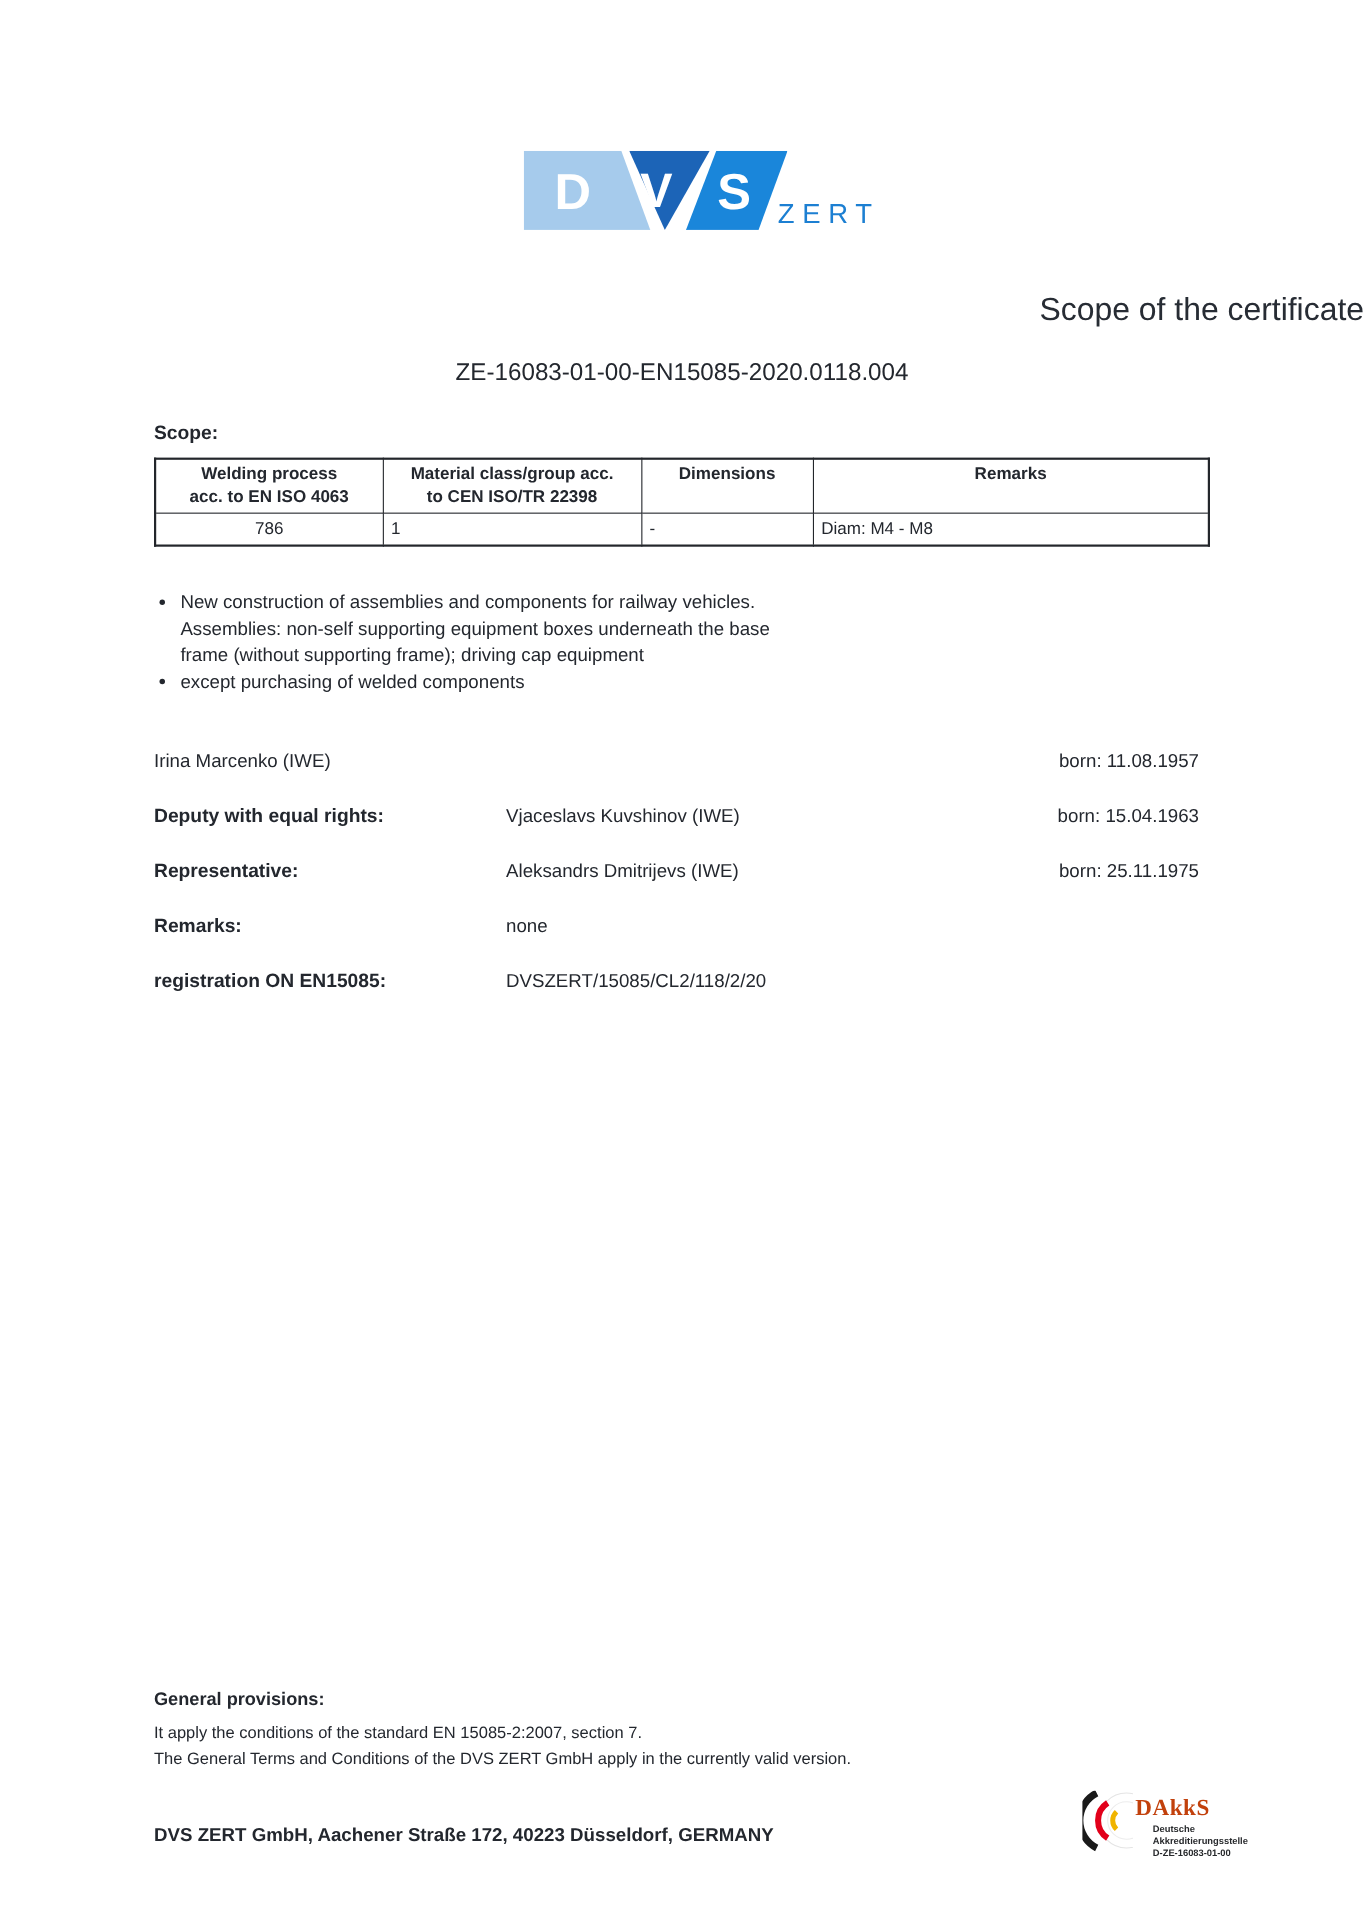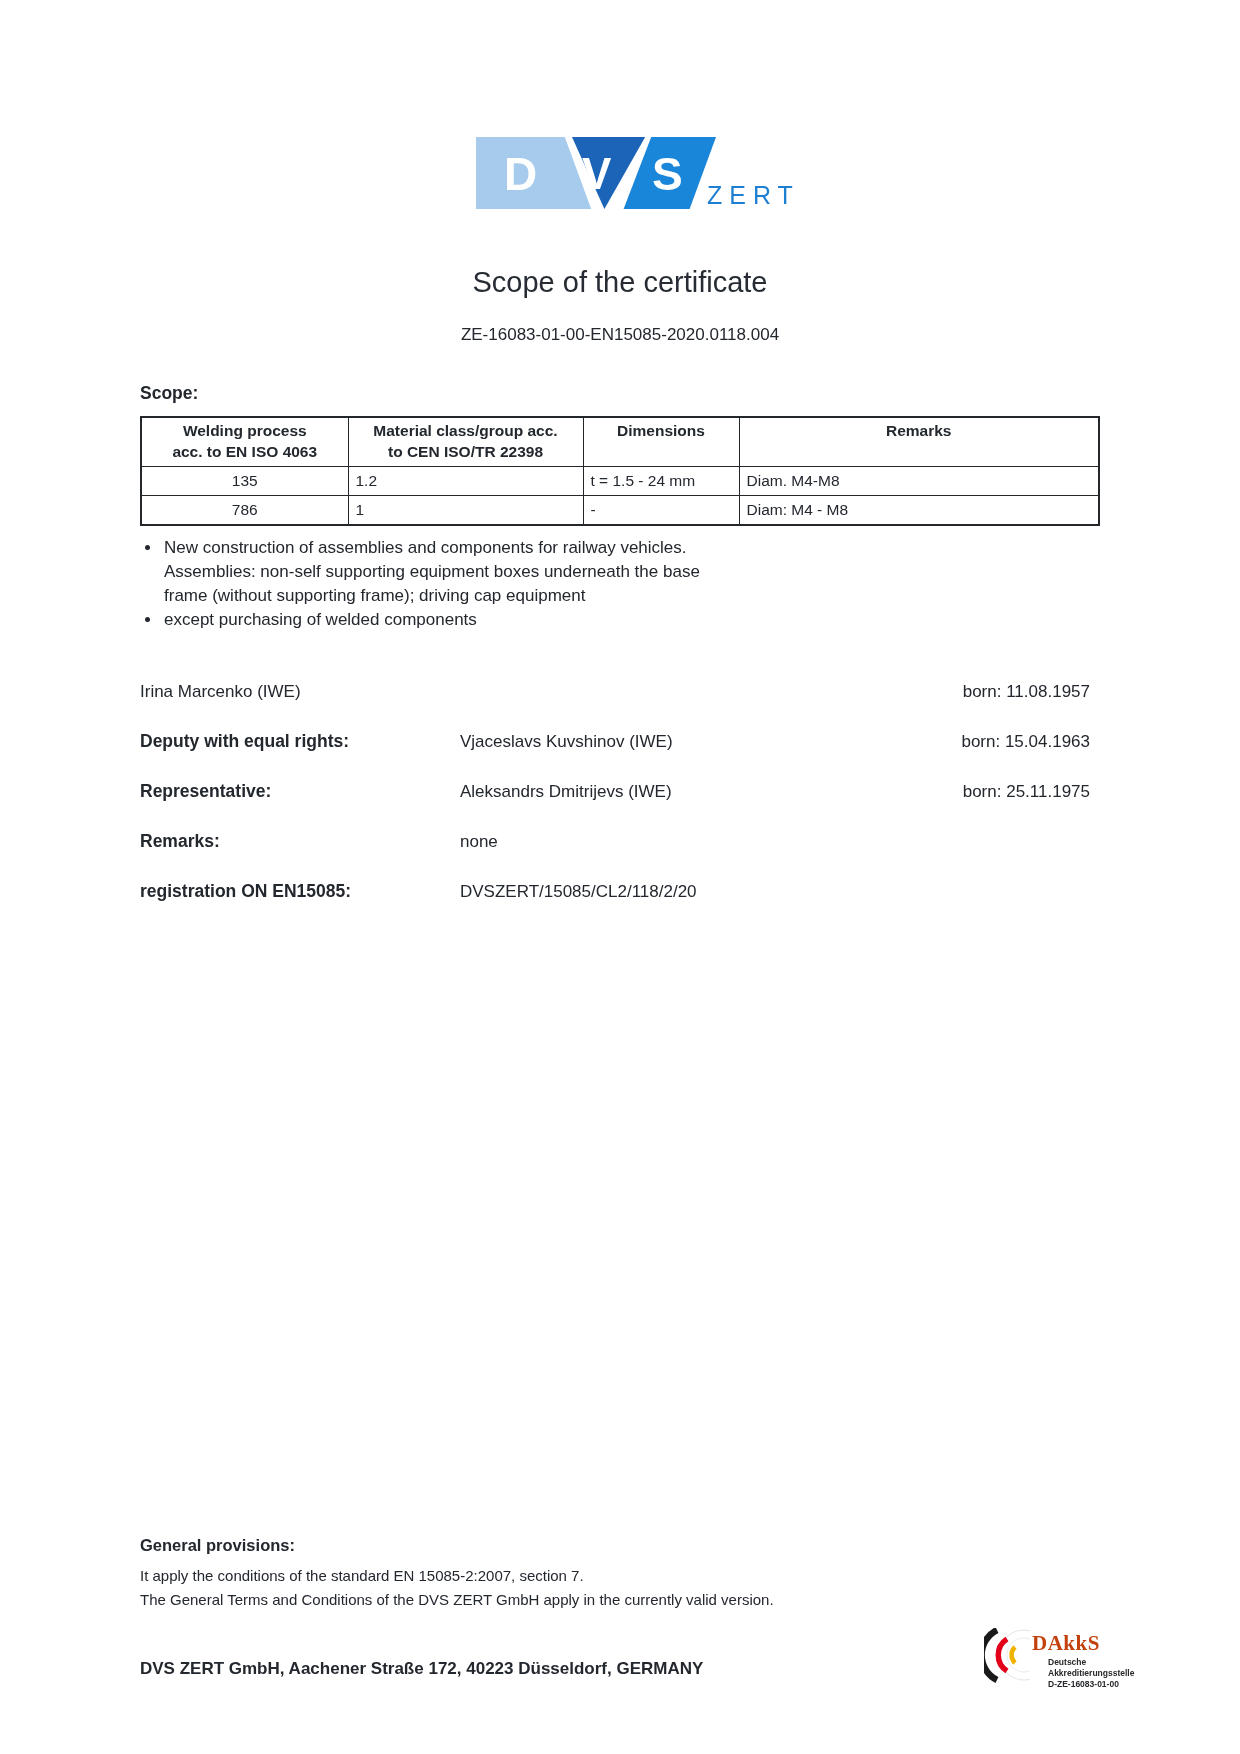--- a/index.html
+++ b/index.html
@@ -17,24 +17,24 @@
   .piece-s { background:#1a86da; clip-path:polygon(73% 0,100% 0,89% 100%,61.5% 100%); }
   .logo-letter { position:absolute; top:0; color:#ffffff; font-weight:bold;
                  font-size:46px; line-height:74px; }
   .letter-d { left:28px; }
   .letter-v { left:106px; font-size:44px; }
   .letter-s { left:176px; }
   .logo-zert { position:absolute; left:231px; bottom:1px; color:#1c7fd2;
                font-size:25px; letter-spacing:7px; line-height:25px; white-space:nowrap; }
 
   
-  .doc-title { position:absolute; top:266px; left:0; width:100%; text-align:center;
+  .doc-title { position:absolute; top:266px; left:0; width:100%; text-align:right;
                font-size:29px; color:#272c34; }
   .cert-number { position:absolute; top:325px; left:0; width:100%; text-align:center;
-                 font-size:17px; }
+                 font-size:22px; }
   .scope-heading { position:absolute; top:383px; left:140px; font-size:17.5px; font-weight:bold; }
 
   
   .scope-table-wrap { position:absolute; top:416px; left:140px; }
   table.scope { border-collapse:collapse; table-layout:fixed; width:958px;
                 font-size:15.5px; }
   table.scope { border:2.5px solid #23262b; }
   table.scope th, table.scope td { border:1.5px solid #23262b; padding:2px 7px; }
   table.scope th { font-weight:bold; text-align:center; vertical-align:top;
                    line-height:21px; height:44px; }
@@ -118,26 +118,20 @@
             <div></div>
           </th>
           <th>
             <div>Remarks</div>
             <div></div>
           </th>
         </tr>
       </thead>
       <tbody>
         <tr>
-          <td class="center">135</td>
-          <td>1.2</td>
-          <td>t = 1.5 - 24 mm</td>
-          <td>Diam. M4-M8</td>
-        </tr>
-        <tr>
           <td class="center">786</td>
           <td>1</td>
           <td>-</td>
           <td>Diam: M4 - M8</td>
         </tr>
       </tbody>
     </table>
   </div>
 
   <div class="area">

